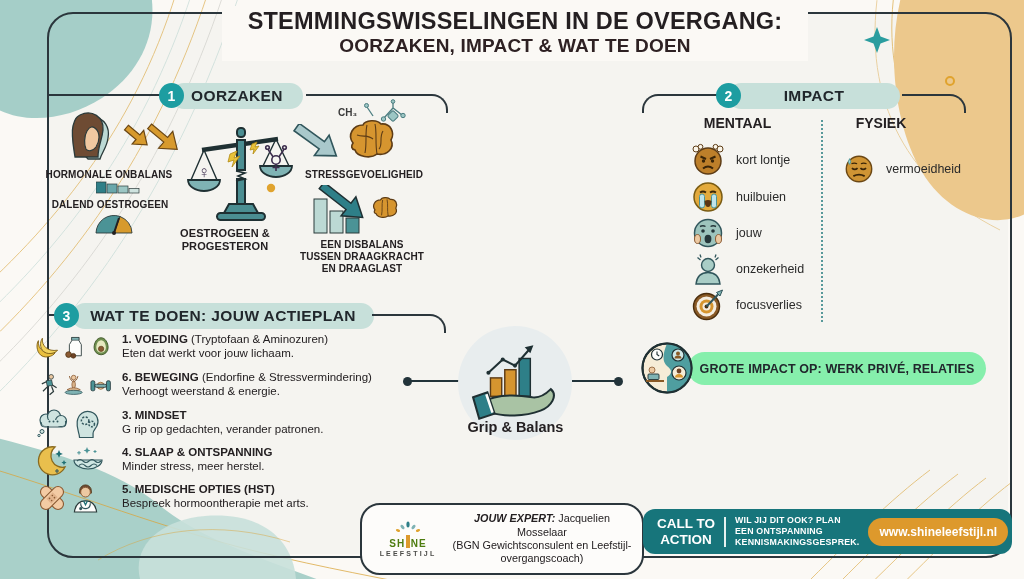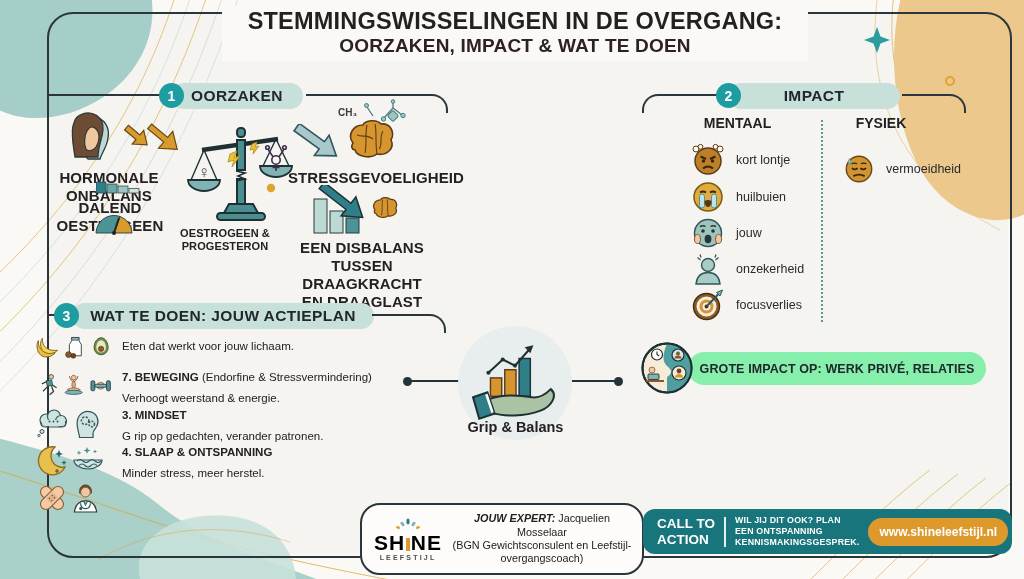--- a/index.html
+++ b/index.html
@@ -17,53 +17,53 @@
   
   .z{z-index:7;}
   .hline{height:0;border-top:2.5px solid #2b363c;}
   .curl-r{border-top:2.5px solid #2b363c;border-right:2.5px solid #2b363c;border-top-right-radius:16px;height:17px;}
   .curl-l{border-top:2.5px solid #2b363c;border-left:2.5px solid #2b363c;border-top-left-radius:16px;height:17px;}
   .numcirc{width:25px;height:25px;border-radius:50%;background:#1d9da1;color:#fff;font-weight:800;
     font-size:14px;display:flex;align-items:center;justify-content:center;z-index:8;}
   .pill{background:#c7e0da;border-radius:14px;height:26px;display:flex;align-items:center;
     justify-content:center;font-weight:800;font-size:15.5px;letter-spacing:.4px;color:#21272c;z-index:7;}
   
-  .lbl{font-weight:800;font-size:15px;line-height:1.2;text-align:center;color:#242022;letter-spacing:.1px;z-index:7;}
+  .lbl{font-weight:800;font-size:10px;line-height:1.2;text-align:center;color:#242022;letter-spacing:.1px;z-index:7;}
   .colhead{font-weight:800;font-size:14px;text-align:center;z-index:7;}
   .imp-row{display:flex;align-items:center;gap:11px;z-index:7;}
   .imp-row .ilabel{font-size:12.5px;color:#2a2a2a;}
   .dotted-div{border-left:2px dotted #57989a;width:0;z-index:7;}
   
   .plan-row{display:flex;align-items:flex-start;gap:10px;z-index:7;}
   .plan-icons{display:flex;gap:3px;width:76px;justify-content:flex-start;flex-shrink:0;}
   .plan-title{font-size:11.5px;line-height:1.22;}
   .plan-title b{font-weight:800;}
-  .plan-desc{font-size:11.5px;line-height:1.22;margin-top:7px;}
+  .plan-desc{font-size:11.5px;line-height:1.22;}
   
   #grip-circle{left:458px;top:326px;width:114px;height:114px;border-radius:50%;background:#e8edee;z-index:6;
     display:flex;align-items:center;justify-content:center;}
   #grip-label{left:443px;top:419px;width:145px;text-align:center;font-weight:800;font-size:14.5px;z-index:7;}
   .conn{height:0;border-top:2.5px solid #22333a;z-index:6;}
   .conn-dot{width:9px;height:9px;border-radius:50%;background:#22333a;z-index:6;}
   #impact-banner{left:688px;top:352px;width:298px;height:33px;border-radius:17px;background:#86efac;
     display:flex;align-items:center;justify-content:center;z-index:6;}
   #impact-banner .btxt{font-weight:800;font-size:12.5px;letter-spacing:.1px;color:#21272c;}
   #worklife{left:640px;top:341px;z-index:7;}
   
   #expert-box{left:360px;top:503px;width:284px;height:72px;background:#fdfcfa;border:2.5px solid #2b363c;
     border-radius:20px;z-index:8;display:flex;align-items:center;padding:2px 8px 2px 10px;box-sizing:border-box;gap:6px;}
   #brand{width:72px;text-align:center;flex-shrink:0;}
-  #brand .word{font-size:21px;font-weight:800;color:#000000;letter-spacing:1px;line-height:1;}
+  #brand .word{font-size:10px;font-weight:800;color:#4d7c0f;letter-spacing:1px;line-height:1;}
   #brand .ibar{display:inline-block;width:3.5px;height:13px;background:#dd9a2c;margin:0 1px;vertical-align:-1px;}
   #brand .sub{font-size:7px;font-weight:700;letter-spacing:2.2px;color:#4c4c49;margin-top:1px;}
   #expert-text{font-size:10.8px;line-height:1.25;text-align:center;color:#242022;}
   #expert-text b{font-weight:800;font-style:italic;}
   #cta-bar{left:643px;top:509px;width:369px;height:45px;background:#17757b;border-radius:12px;z-index:8;
     display:flex;align-items:center;padding:0 8px 0 14px;box-sizing:border-box;gap:9px;}
-  #cta-label{color:#fff;font-weight:800;font-size:13.5px;line-height:1.12;flex-shrink:0;}
+  #cta-label{color:#fff;font-weight:800;font-size:13.5px;line-height:1.12;text-align:center;flex-shrink:0;}
   #cta-div{width:0;height:30px;border-left:2px solid #e6f2f1;}
   #cta-text{color:#fff;font-weight:800;font-size:8.8px;line-height:1.25;letter-spacing:.2px;flex-shrink:0;}
   #cta-button{margin-left:auto;background:#dd992c;border-radius:14px;height:28px;padding:0 11px;
     display:flex;align-items:center;color:#fff;font-weight:800;font-size:12px;cursor:pointer;}
   .decor{z-index:1;pointer-events:none;}
   .over-decor{z-index:4;pointer-events:none;}
 </style>
 </head>
 <body>
 
@@ -322,20 +322,21 @@
         <circle cx="7" cy="24.5" r="3.6" fill="#8a5a33" stroke="#4a2d0d" stroke-width=".9"></circle>
         <circle cx="13" cy="26" r="3" fill="#6e4326" stroke="#4a2d0d" stroke-width=".9"></circle>
       </svg>
       <svg width="26" height="30" viewBox="0 0 30 30">
         <path d="M15,2.5 C20.5,2.5 24.5,9 24.5,16 a9.5,9.5 0 0 1 -19,0 C5.5,9 9.5,2.5 15,2.5 Z" fill="#6f8f4f" stroke="#3c5224" stroke-width="1.2"></path>
         <path d="M15,6 C19,6 21.5,11 21.5,16 a6.5,6.5 0 0 1 -13,0 C8.5,11 11,6 15,6 Z" fill="#e7e9c0"></path>
         <circle cx="15" cy="17.5" r="3.6" fill="#8a5a33" stroke="#5d3c16" stroke-width=".9"></circle>
       </svg>
     </div>
     <div>
+      <div class="plan-title"><b>1. VOEDING</b><span> (Tryptofaan &amp; Aminozuren)</span></div>
       <div class="plan-desc">Eten dat werkt voor jouw lichaam.</div>
     </div>
   </div>
 
   <div class="abs plan-row" style="left:36px;top:370px;width:392px">
     <div class="plan-icons">
       <svg width="28" height="30" viewBox="0 0 30 30">
         <circle cx="19.5" cy="4.5" r="3" fill="#ecc9a2" stroke="#2b3a3a" stroke-width="1"></circle>
         <path d="M13,9.5 L20,8.5 L21.5,15.5 L14.5,16.5 Z" fill="#4b9396" stroke="#2b3a3a" stroke-width="1"></path>
         <path d="M14,10.5 L7.5,13.5 M21,15 L26.5,18.5 M15.5,16.5 L9,23 M20,16.5 L22.5,23.5 L17.5,27.5" stroke="#2b3a3a" stroke-width="1.6" fill="none"></path>
@@ -350,21 +351,21 @@
       <svg width="28" height="30" viewBox="0 0 30 30">
         <circle cx="15" cy="16" r="4.5" fill="#ecc9a2" stroke="#8a5a26" stroke-width="1"></circle>
         <g fill="#4b9396" stroke="#1f3033" stroke-width="1">
           <rect x="2.5" y="9.5" width="5" height="13" rx="2"></rect>
             <rect x="22.5" y="9.5" width="5" height="13" rx="2"></rect>
           <rect x="7.5" y="14" width="15" height="4" rx="2" fill="#7fb3b4"></rect>
         </g>
       </svg>
     </div>
     <div>
-      <div class="plan-title"><b>7. BEWEGING</b><span> (Endorfine &amp; Stressvermindering)</span></div>
+      <div class="plan-title"><b>6. BEWEGING</b><span> (Endorfine &amp; Stressvermindering)</span></div>
       <div class="plan-desc">Verhoogt weerstand &amp; energie.</div>
     </div>
   </div>
 
   <div class="abs plan-row" style="left:36px;top:408px;width:392px">
     <div class="plan-icons">
       <svg width="34" height="30" viewBox="0 0 34 30">
         <g fill="#cfe4e0" stroke="#31565c" stroke-width="1.2">
           <circle cx="10" cy="12" r="6"></circle>
             <circle cx="18" cy="8.5" r="6.5"></circle>
@@ -434,20 +435,24 @@
         </g>
       </svg>
       <svg width="29" height="31" viewBox="0 0 30 32">
         <path d="M9,9 a6,6 0 0 1 12,0 v2.5 h-12 Z" fill="#6e4b33" stroke="#4a2d0d" stroke-width=".9"></path>
         <circle cx="15" cy="10.5" r="5" fill="#ecc9a2" stroke="#8a5a33" stroke-width="1"></circle>
         <path d="M3.5,31 C4.5,23.5 9,19.5 15,19.5 C21,19.5 25.5,23.5 26.5,31 Z" fill="#fdfdfb" stroke="#2b3a3a" stroke-width="1.2"></path>
         <path d="M13,19.5 l2,4 2,-4" stroke="#1f6f74" stroke-width="1.3" fill="none"></path>
         <path d="M10,22 q0,5.5 5,5.5 q5,0 5,-5.5" stroke="#31565c" stroke-width="1.2" fill="none"></path>
         <circle cx="10" cy="27.5" r="1.6" fill="#31565c"></circle>
       </svg>
+    </div>
+    <div>
+      <div class="plan-title"><b>5. MEDISCHE OPTIES (HST)</b><span></span></div>
+      <div class="plan-desc">Bespreek hormoontherapie met arts.</div>
     </div>
   </div>
 
   <div class="abs conn-dot" style="left:403px;top:377px"></div>
   <div class="abs conn" style="left:410px;top:380px;width:50px"></div>
   <div class="abs" id="grip-circle">
     <svg width="92" height="92" viewBox="0 0 90 90">
       <rect x="21" y="40" width="11" height="18" fill="#d6952f" stroke="#5d3c16" stroke-width="1.4"></rect>
       <rect x="35" y="32" width="11" height="26" fill="#d6952f" stroke="#5d3c16" stroke-width="1.4"></rect>
       <rect x="49" y="21" width="11" height="37" fill="#2e7f88" stroke="#1f3033" stroke-width="1.4"></rect>

